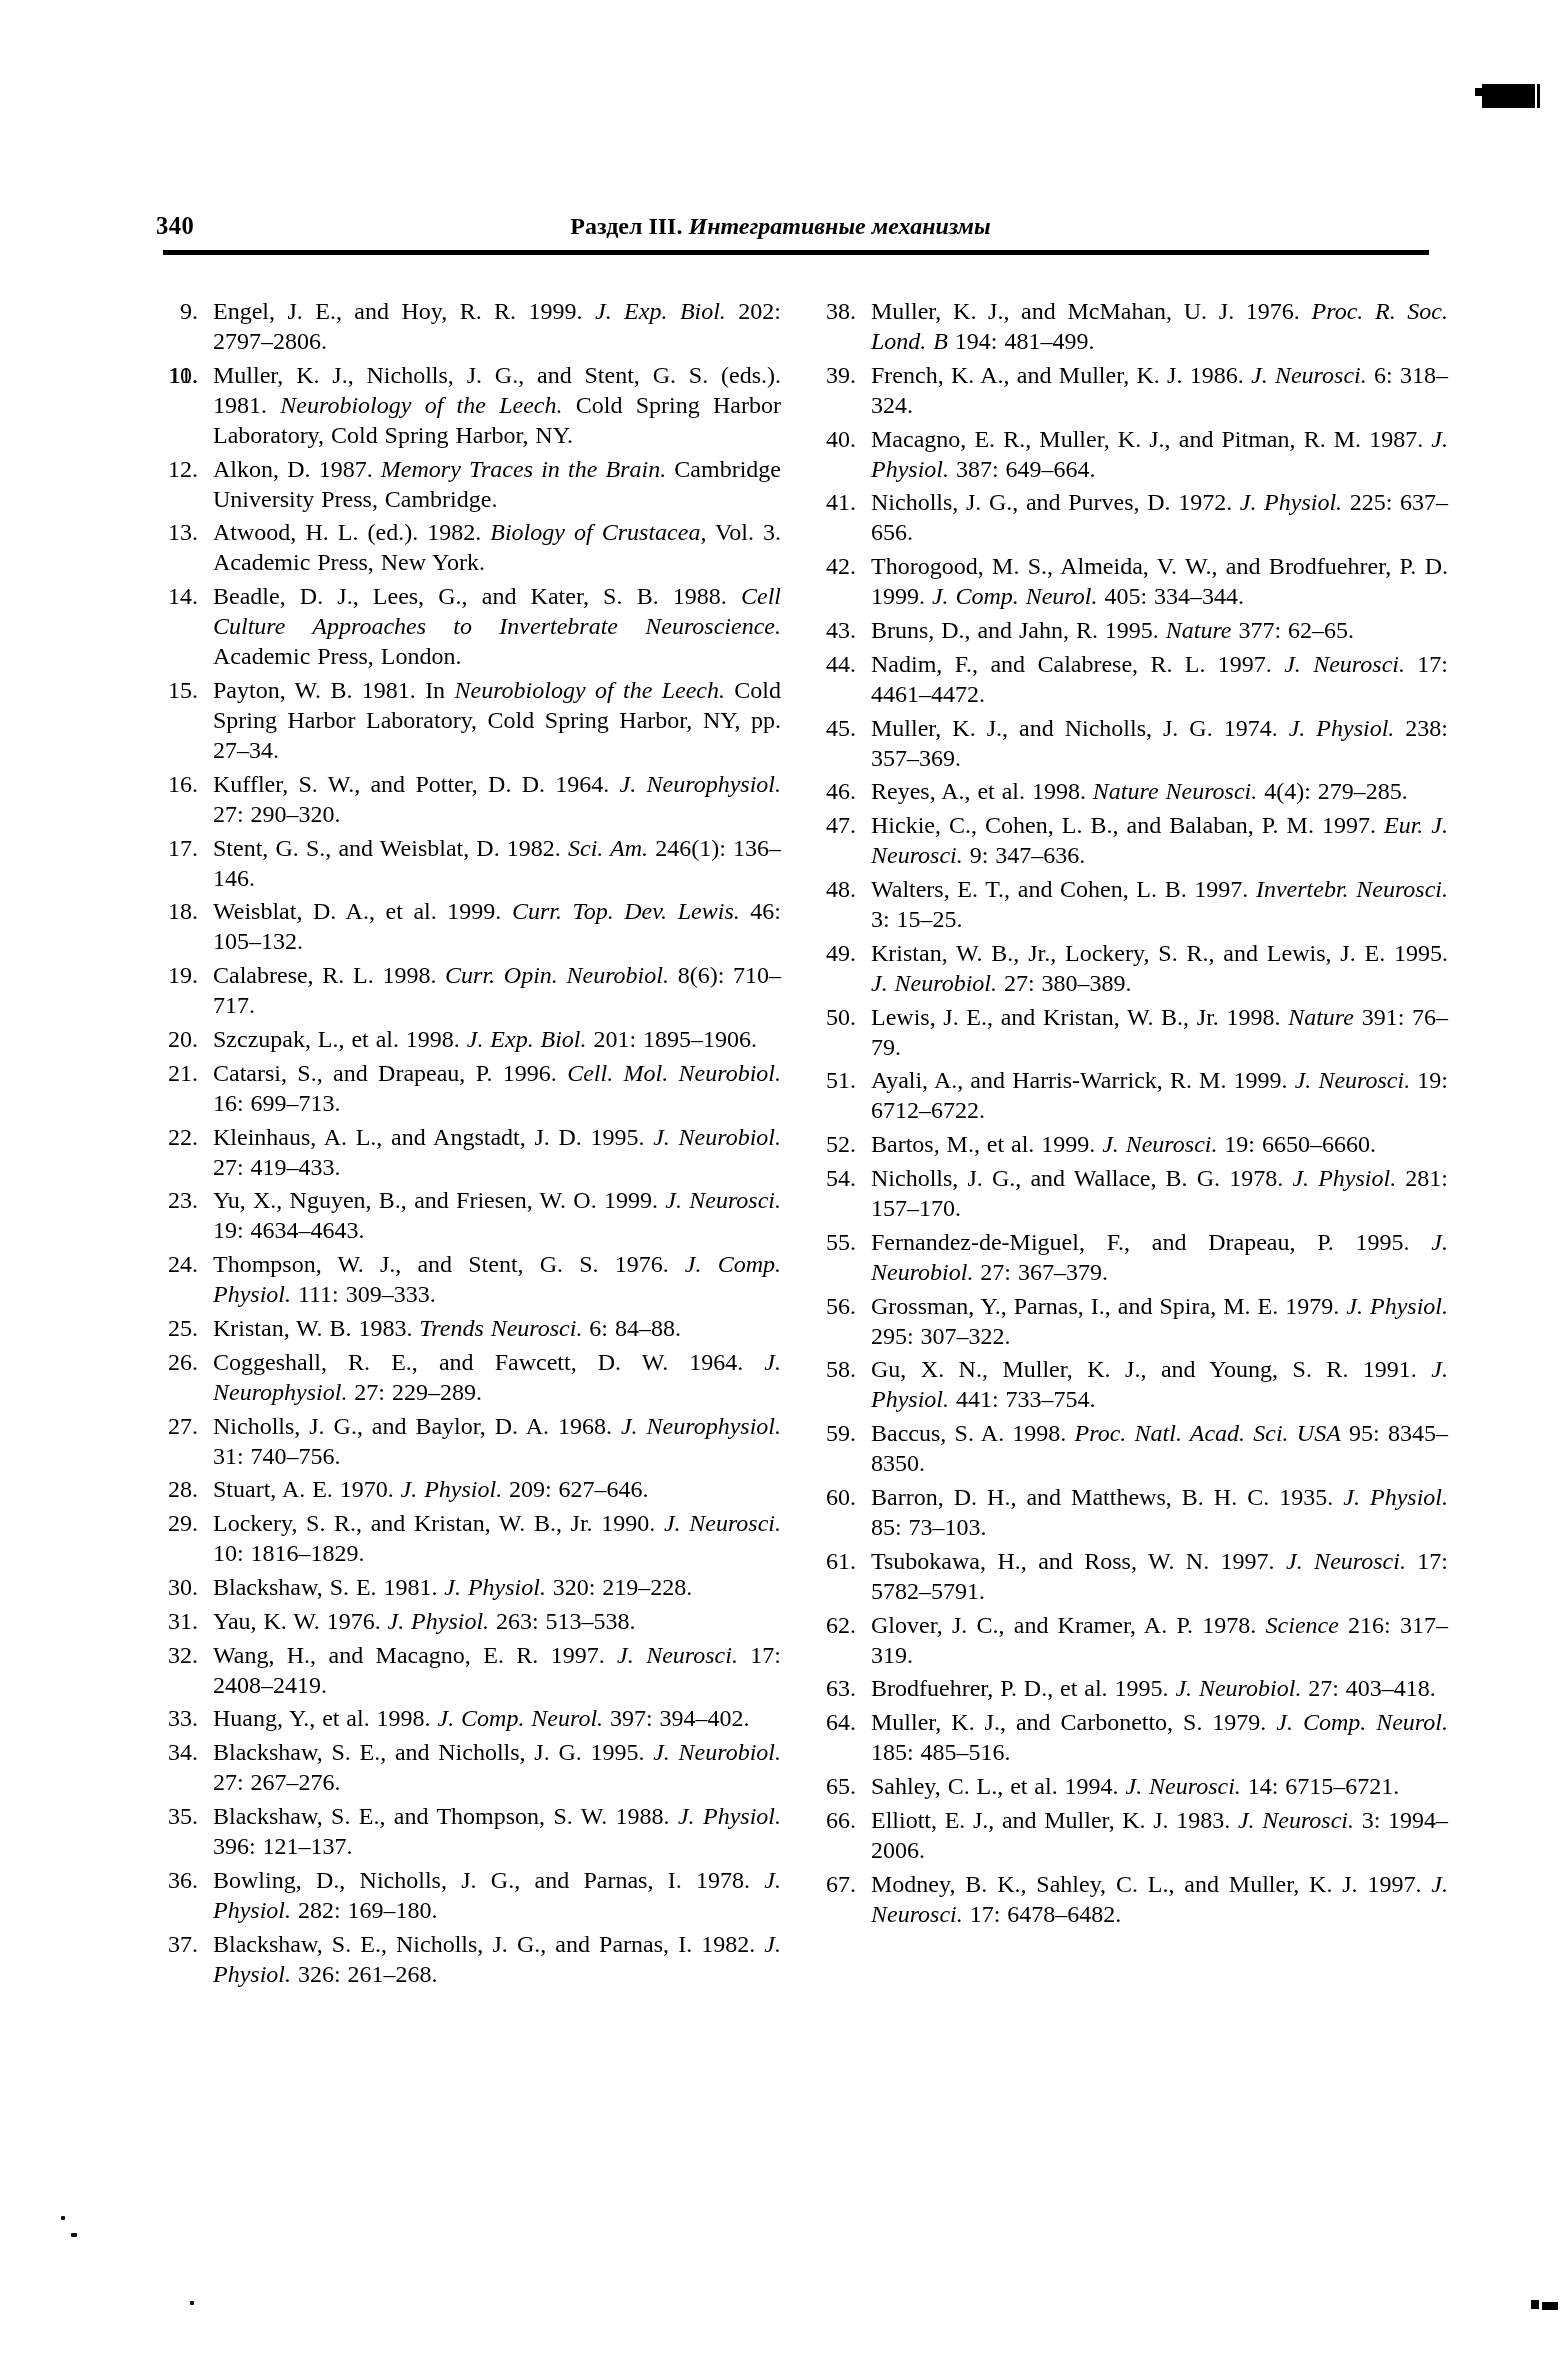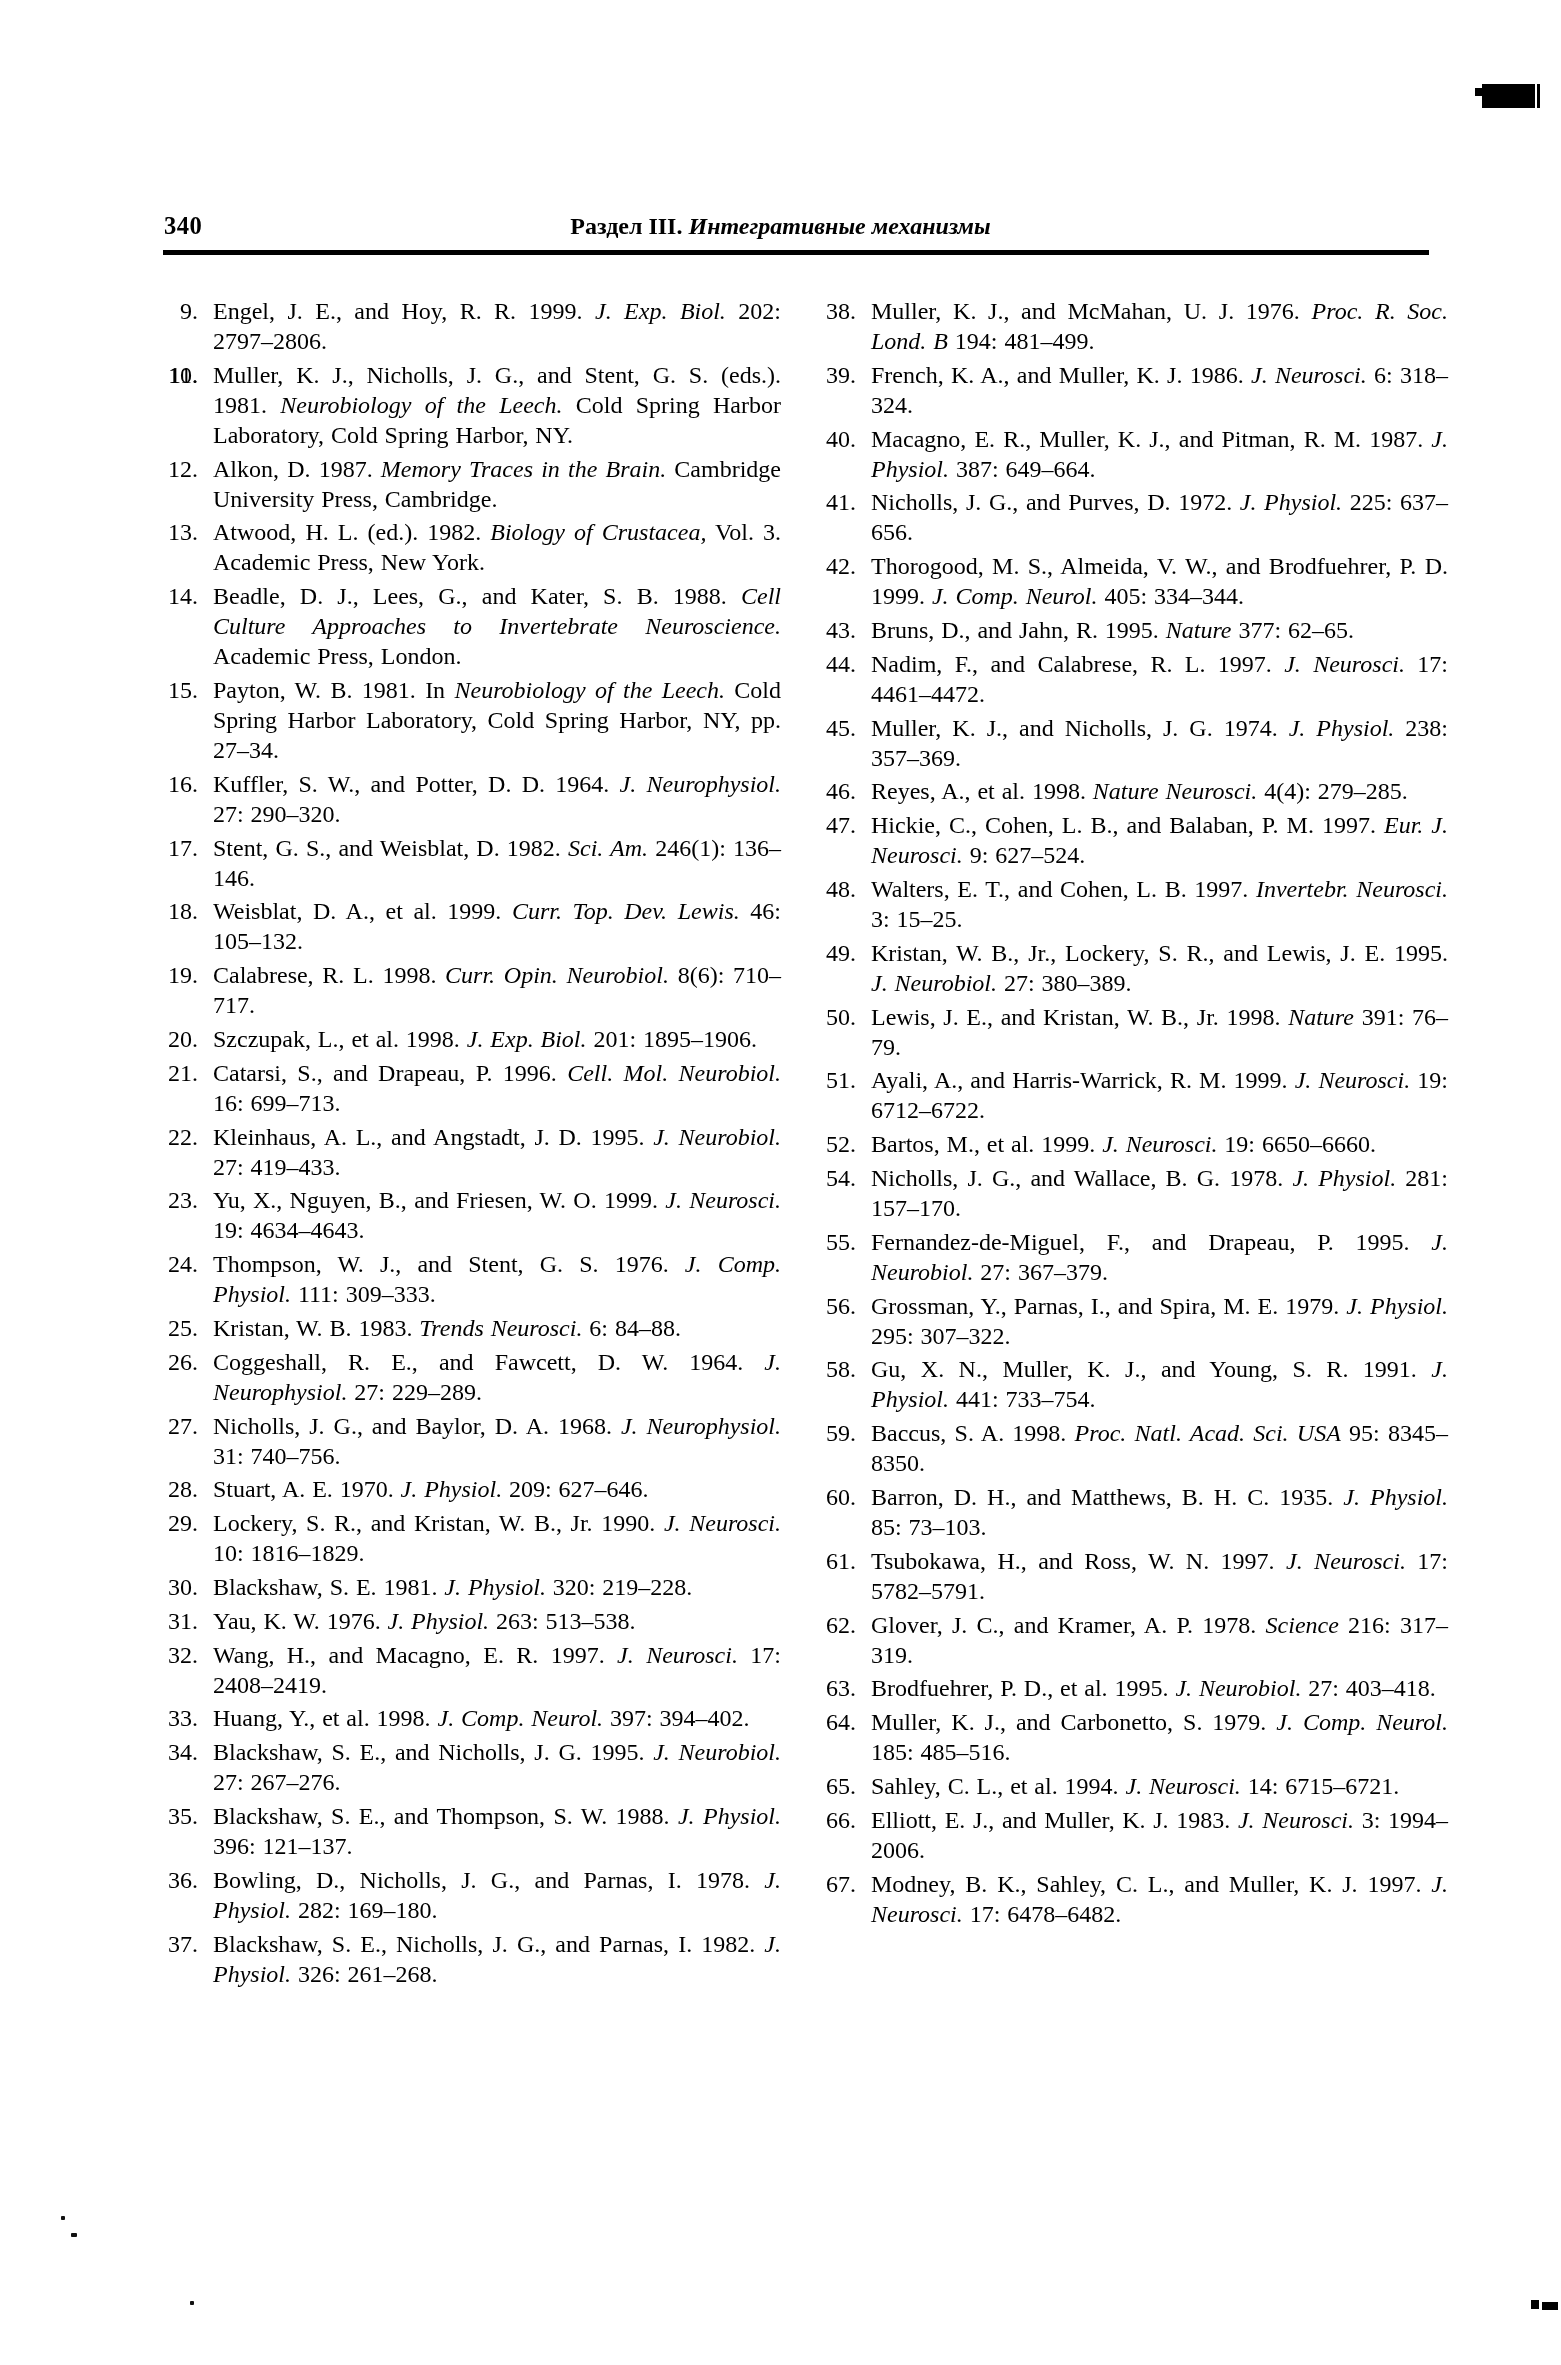--- a/index.html
+++ b/index.html
@@ -11,21 +11,20 @@
     color:#000;
     font-family:"Liberation Serif", serif;
     overflow:hidden;
   }
   .pagenum{
     position:absolute;
     left:156px; top:212px;
     font-size:24.6px;
     font-weight:bold;
     letter-spacing:0.5px;
-    margin-left:8px;
   }
   .header{
     position:absolute;
     left:189px; right:189px; top:213px;
     text-align:center;
     font-size:24px;
     font-weight:bold;
     white-space:nowrap;
   }
   .header .sec{font-style:normal;}
@@ -110,21 +109,21 @@
     <div class="col right" id="refs-right">
         <div class="ref"><span class="ref-num">38.</span><span class="ref-text"><span>Muller, K. J., and McMahan, U. J. 1976. </span><span class="it">Proc. R. Soc. Lond. B</span><span> 194: 481–499.</span></span></div>
         <div class="ref"><span class="ref-num">39.</span><span class="ref-text"><span>French, K. A., and Muller, K. J. 1986. </span><span class="it">J. Neurosci.</span><span> 6: 318–324.</span></span></div>
         <div class="ref"><span class="ref-num">40.</span><span class="ref-text"><span>Macagno, E. R., Muller, K. J., and Pitman, R. M. 1987. </span><span class="it">J. Physiol.</span><span> 387: 649–664.</span></span></div>
         <div class="ref"><span class="ref-num">41.</span><span class="ref-text"><span>Nicholls, J. G., and Purves, D. 1972. </span><span class="it">J. Physiol.</span><span> 225: 637–656.</span></span></div>
         <div class="ref"><span class="ref-num">42.</span><span class="ref-text"><span>Thorogood, M. S., Almeida, V. W., and Brodfuehrer, P. D. 1999. </span><span class="it">J. Comp. Neurol.</span><span> 405: 334–344.</span></span></div>
         <div class="ref"><span class="ref-num">43.</span><span class="ref-text"><span>Bruns, D., and Jahn, R. 1995. </span><span class="it">Nature</span><span> 377: 62–65.</span></span></div>
         <div class="ref"><span class="ref-num">44.</span><span class="ref-text"><span>Nadim, F., and Calabrese, R. L. 1997. </span><span class="it">J. Neurosci.</span><span> 17: 4461–4472.</span></span></div>
         <div class="ref"><span class="ref-num">45.</span><span class="ref-text"><span>Muller, K. J., and Nicholls, J. G. 1974. </span><span class="it">J. Physiol.</span><span> 238: 357–369.</span></span></div>
         <div class="ref"><span class="ref-num">46.</span><span class="ref-text"><span>Reyes, A., et al. 1998. </span><span class="it">Nature Neurosci.</span><span> 4(4): 279–285.</span></span></div>
-        <div class="ref"><span class="ref-num">47.</span><span class="ref-text"><span>Hickie, C., Cohen, L. B., and Balaban, P. M. 1997. </span><span class="it">Eur. J. Neurosci.</span><span> 9: 627–524.</span></span></div>
+        <div class="ref"><span class="ref-num">47.</span><span class="ref-text"><span>Hickie, C., Cohen, L. B., and Balaban, P. M. 1997. </span><span class="it">Eur. J. Neurosci.</span><span> 9: 347–636.</span></span></div>
         <div class="ref"><span class="ref-num">48.</span><span class="ref-text"><span>Walters, E. T., and Cohen, L. B. 1997. </span><span class="it">Invertebr. Neurosci.</span><span> 3: 15–25.</span></span></div>
         <div class="ref"><span class="ref-num">49.</span><span class="ref-text"><span>Kristan, W. B., Jr., Lockery, S. R., and Lewis, J. E. 1995. </span><span class="it">J. Neurobiol.</span><span> 27: 380–389.</span></span></div>
         <div class="ref"><span class="ref-num">50.</span><span class="ref-text"><span>Lewis, J. E., and Kristan, W. B., Jr. 1998. </span><span class="it">Nature</span><span> 391: 76–79.</span></span></div>
         <div class="ref"><span class="ref-num">51.</span><span class="ref-text"><span>Ayali, A., and Harris-Warrick, R. M. 1999. </span><span class="it">J. Neurosci.</span><span> 19: 6712–6722.</span></span></div>
         <div class="ref"><span class="ref-num">52.</span><span class="ref-text"><span>Bartos, M., et al. 1999. </span><span class="it">J. Neurosci.</span><span> 19: 6650–6660.</span></span></div>
         <div class="ref"><span class="ref-num">54.</span><span class="ref-text"><span>Nicholls, J. G., and Wallace, B. G. 1978. </span><span class="it">J. Physiol.</span><span> 281: 157–170.</span></span></div>
         <div class="ref"><span class="ref-num">55.</span><span class="ref-text"><span>Fernandez-de-Miguel, F., and Drapeau, P. 1995. </span><span class="it">J. Neurobiol.</span><span> 27: 367–379.</span></span></div>
         <div class="ref"><span class="ref-num">56.</span><span class="ref-text"><span>Grossman, Y., Parnas, I., and Spira, M. E. 1979. </span><span class="it">J. Physiol.</span><span> 295: 307–322.</span></span></div>
         <div class="ref"><span class="ref-num">58.</span><span class="ref-text"><span>Gu, X. N., Muller, K. J., and Young, S. R. 1991. </span><span class="it">J. Physiol.</span><span> 441: 733–754.</span></span></div>
         <div class="ref"><span class="ref-num">59.</span><span class="ref-text"><span>Baccus, S. A. 1998. </span><span class="it">Proc. Natl. Acad. Sci. USA</span><span> 95: 8345–8350.</span></span></div>

